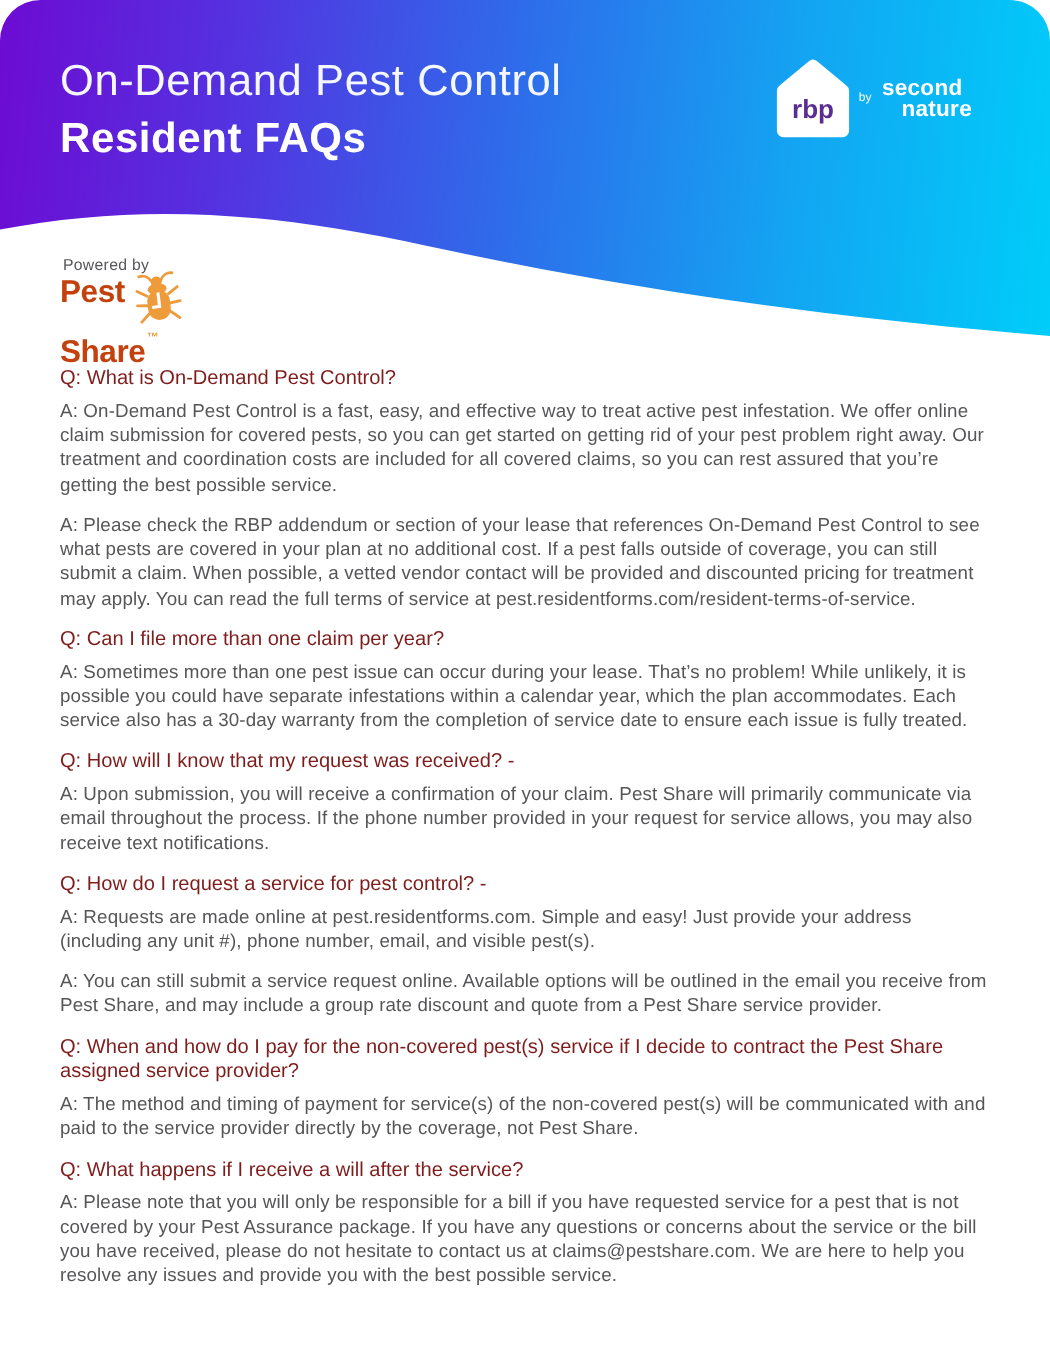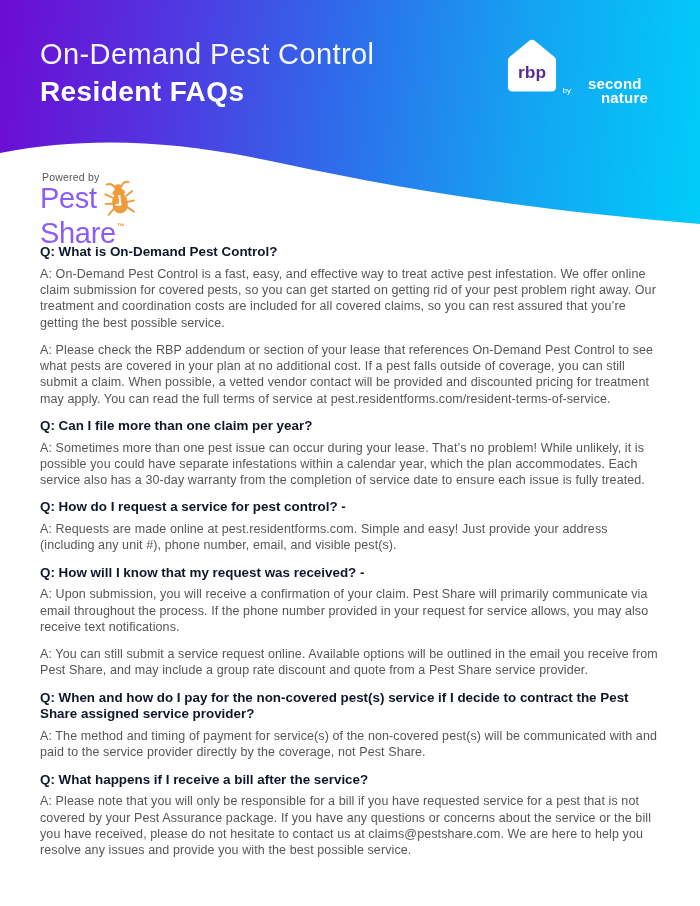--- a/index.html
+++ b/index.html
@@ -1,56 +1,56 @@
 <!DOCTYPE html>
 <html><head>
 <meta charset="utf-8">
 <style>
   * { margin:0; padding:0; box-sizing:border-box; }
   html,body { background:#ffffff; }
   body { font-family:"Liberation Sans", sans-serif; }
   .page {
     position:relative; width:700px; height:906px; margin:0 auto;
-    background:#ffffff; overflow:hidden;
+    background:#ffffff; overflow:hidden;border-radius:27px;
   }
 
   
   .hero {
     position:relative; height:230px;
     background:linear-gradient(96deg,#6D0BD2 0%,#5432E0 22%,#2F6BEA 48%,#13A5F2 75%,#00CDF9 100%);
   }
   .hero-titles { position:absolute; left:40px; top:38px; }
   .hero-title {
     font-size:29px; font-weight:400; color:#F5F7FF; letter-spacing:.4px; line-height:1.15;
   }
   .hero-subtitle {
     font-size:28px; font-weight:700; color:#FFFFFF; letter-spacing:.4px; margin-top:5px;
   }
   .brand { position:absolute; right:52px; top:36px; display:flex; align-items:flex-start; gap:2px; }
   .rbp-badge { width:58px; height:64px; display:block; }
   .sn-lockup { margin-top:16px; color:#FFFFFF; white-space:nowrap; }
-  .sn-by { font-size:8px; font-weight:400; vertical-align:10px; margin-right:17px; }
-  .sn-name { display:inline-block; font-size:15px; font-weight:700; line-height:.92; letter-spacing:.2px;margin-top:25px; }
+  .sn-by { font-size:8px; font-weight:400; vertical-align:10px; margin-right:7px; }
+  .sn-name { display:inline-block; font-size:15px; font-weight:700; line-height:.92; letter-spacing:.2px; }
   .sn-line2 { display:block; margin-left:13px; }
   .wave { position:absolute; left:0; bottom:-1px; width:100%; height:100px; display:block; }
 
   
   .pestshare { position:absolute; left:40px; top:171px; z-index:5; }
   .ps-powered { font-size:10.5px; color:#55565A; letter-spacing:.2px; margin-left:2px; }
   .ps-row { display:flex; align-items:flex-start; gap:5px; margin-top:2px; }
-  .ps-word { font-size:29px; font-weight:400; color:#8b5cf6; letter-spacing:-.3px; line-height:.95; }
+  .ps-word { font-size:21px; font-weight:700; color:#c2410c; letter-spacing:-.3px; line-height:.95; }
   .bug { width:35px; height:40px; margin-top:-6px; transform:rotate(-7deg); }
   .ps-row2 { margin-top:1px; white-space:nowrap; }
   .ps-tm { font-size:8px; font-weight:700; color:#EE9B3C; vertical-align:14px; margin-left:1px; }
 
   
   .content { position:absolute; left:40px; right:38px; top:244px; }
   .faq-item { margin-bottom:11px; }
   .faq-q {
-    font-size:13.4px; font-weight:700; color:#0f172a; line-height:1.25; margin-bottom:5px;
+    font-size:13.4px; font-weight:400; color:#7f1d1d; line-height:1.25; margin-bottom:5px;
   }
   .faq-a {
     font-size:12.5px; font-weight:400; color:#565659; line-height:1.3; letter-spacing:.1px;
   }
 </style>
 </head>
 <body>
 
 <div class="page">
 
@@ -112,36 +112,36 @@
   <section class="faq-item">
     <p class="faq-a">A: Please check the RBP addendum or section of your lease that references On-Demand Pest Control to see what pests are covered in your plan at no additional cost. If a pest falls outside of coverage, you can still submit a claim. When possible, a vetted vendor contact will be provided and discounted pricing for treatment may apply. You can read the full terms of service at pest.residentforms.com/resident-terms-of-service.</p>
   </section>
 
   <section class="faq-item">
     <h2 class="faq-q">Q: Can I file more than one claim per year?</h2>
     <p class="faq-a">A: Sometimes more than one pest issue can occur during your lease. That’s no problem! While unlikely, it is possible you could have separate infestations within a calendar year, which the plan accommodates. Each service also has a 30-day warranty from the completion of service date to ensure each issue is fully treated.</p>
   </section>
 
   <section class="faq-item">
-    <h2 class="faq-q">Q: How do I request a service for pest control? -</h2>
-    <p class="faq-a">A: Requests are made online at pest.residentforms.com. Simple and easy! Just provide your address (including any unit #), phone number, email, and visible pest(s).</p>
+    <h2 class="faq-q">Q: How will I know that my request was received? -</h2>
+    <p class="faq-a">A: Upon submission, you will receive a confirmation of your claim. Pest Share will primarily communicate via email throughout the process. If the phone number provided in your request for service allows, you may also receive text notifications.</p>
   </section>
 
   <section class="faq-item">
-    <h2 class="faq-q">Q: How will I know that my request was received? -</h2>
-    <p class="faq-a">A: Upon submission, you will receive a confirmation of your claim. Pest Share will primarily communicate via email throughout the process. If the phone number provided in your request for service allows, you may also receive text notifications.</p>
+    <h2 class="faq-q">Q: How do I request a service for pest control? -</h2>
+    <p class="faq-a">A: Requests are made online at pest.residentforms.com. Simple and easy! Just provide your address (including any unit #), phone number, email, and visible pest(s).</p>
   </section>
 
   <section class="faq-item">
     <p class="faq-a">A: You can still submit a service request online. Available options will be outlined in the email you receive from Pest Share, and may include a group rate discount and quote from a Pest Share service provider.</p>
   </section>
 
   <section class="faq-item">
     <h2 class="faq-q">Q: When and how do I pay for the non-covered pest(s) service if I decide to contract the Pest Share assigned service provider?</h2>
     <p class="faq-a">A: The method and timing of payment for service(s) of the non-covered pest(s) will be communicated with and paid to the service provider directly by the coverage, not Pest Share.</p>
   </section>
 
   <section class="faq-item">
-    <h2 class="faq-q">Q: What happens if I receive a bill after the service?</h2>
+    <h2 class="faq-q">Q: What happens if I receive a will after the service?</h2>
     <p class="faq-a">A: Please note that you will only be responsible for a bill if you have requested service for a pest that is not covered by your Pest Assurance package. If you have any questions or concerns about the service or the bill you have received, please do not hesitate to contact us at claims@pestshare.com. We are here to help you resolve any issues and provide you with the best possible service.</p>
   </section>
 </main>
 </div>
 
 </body></html>

